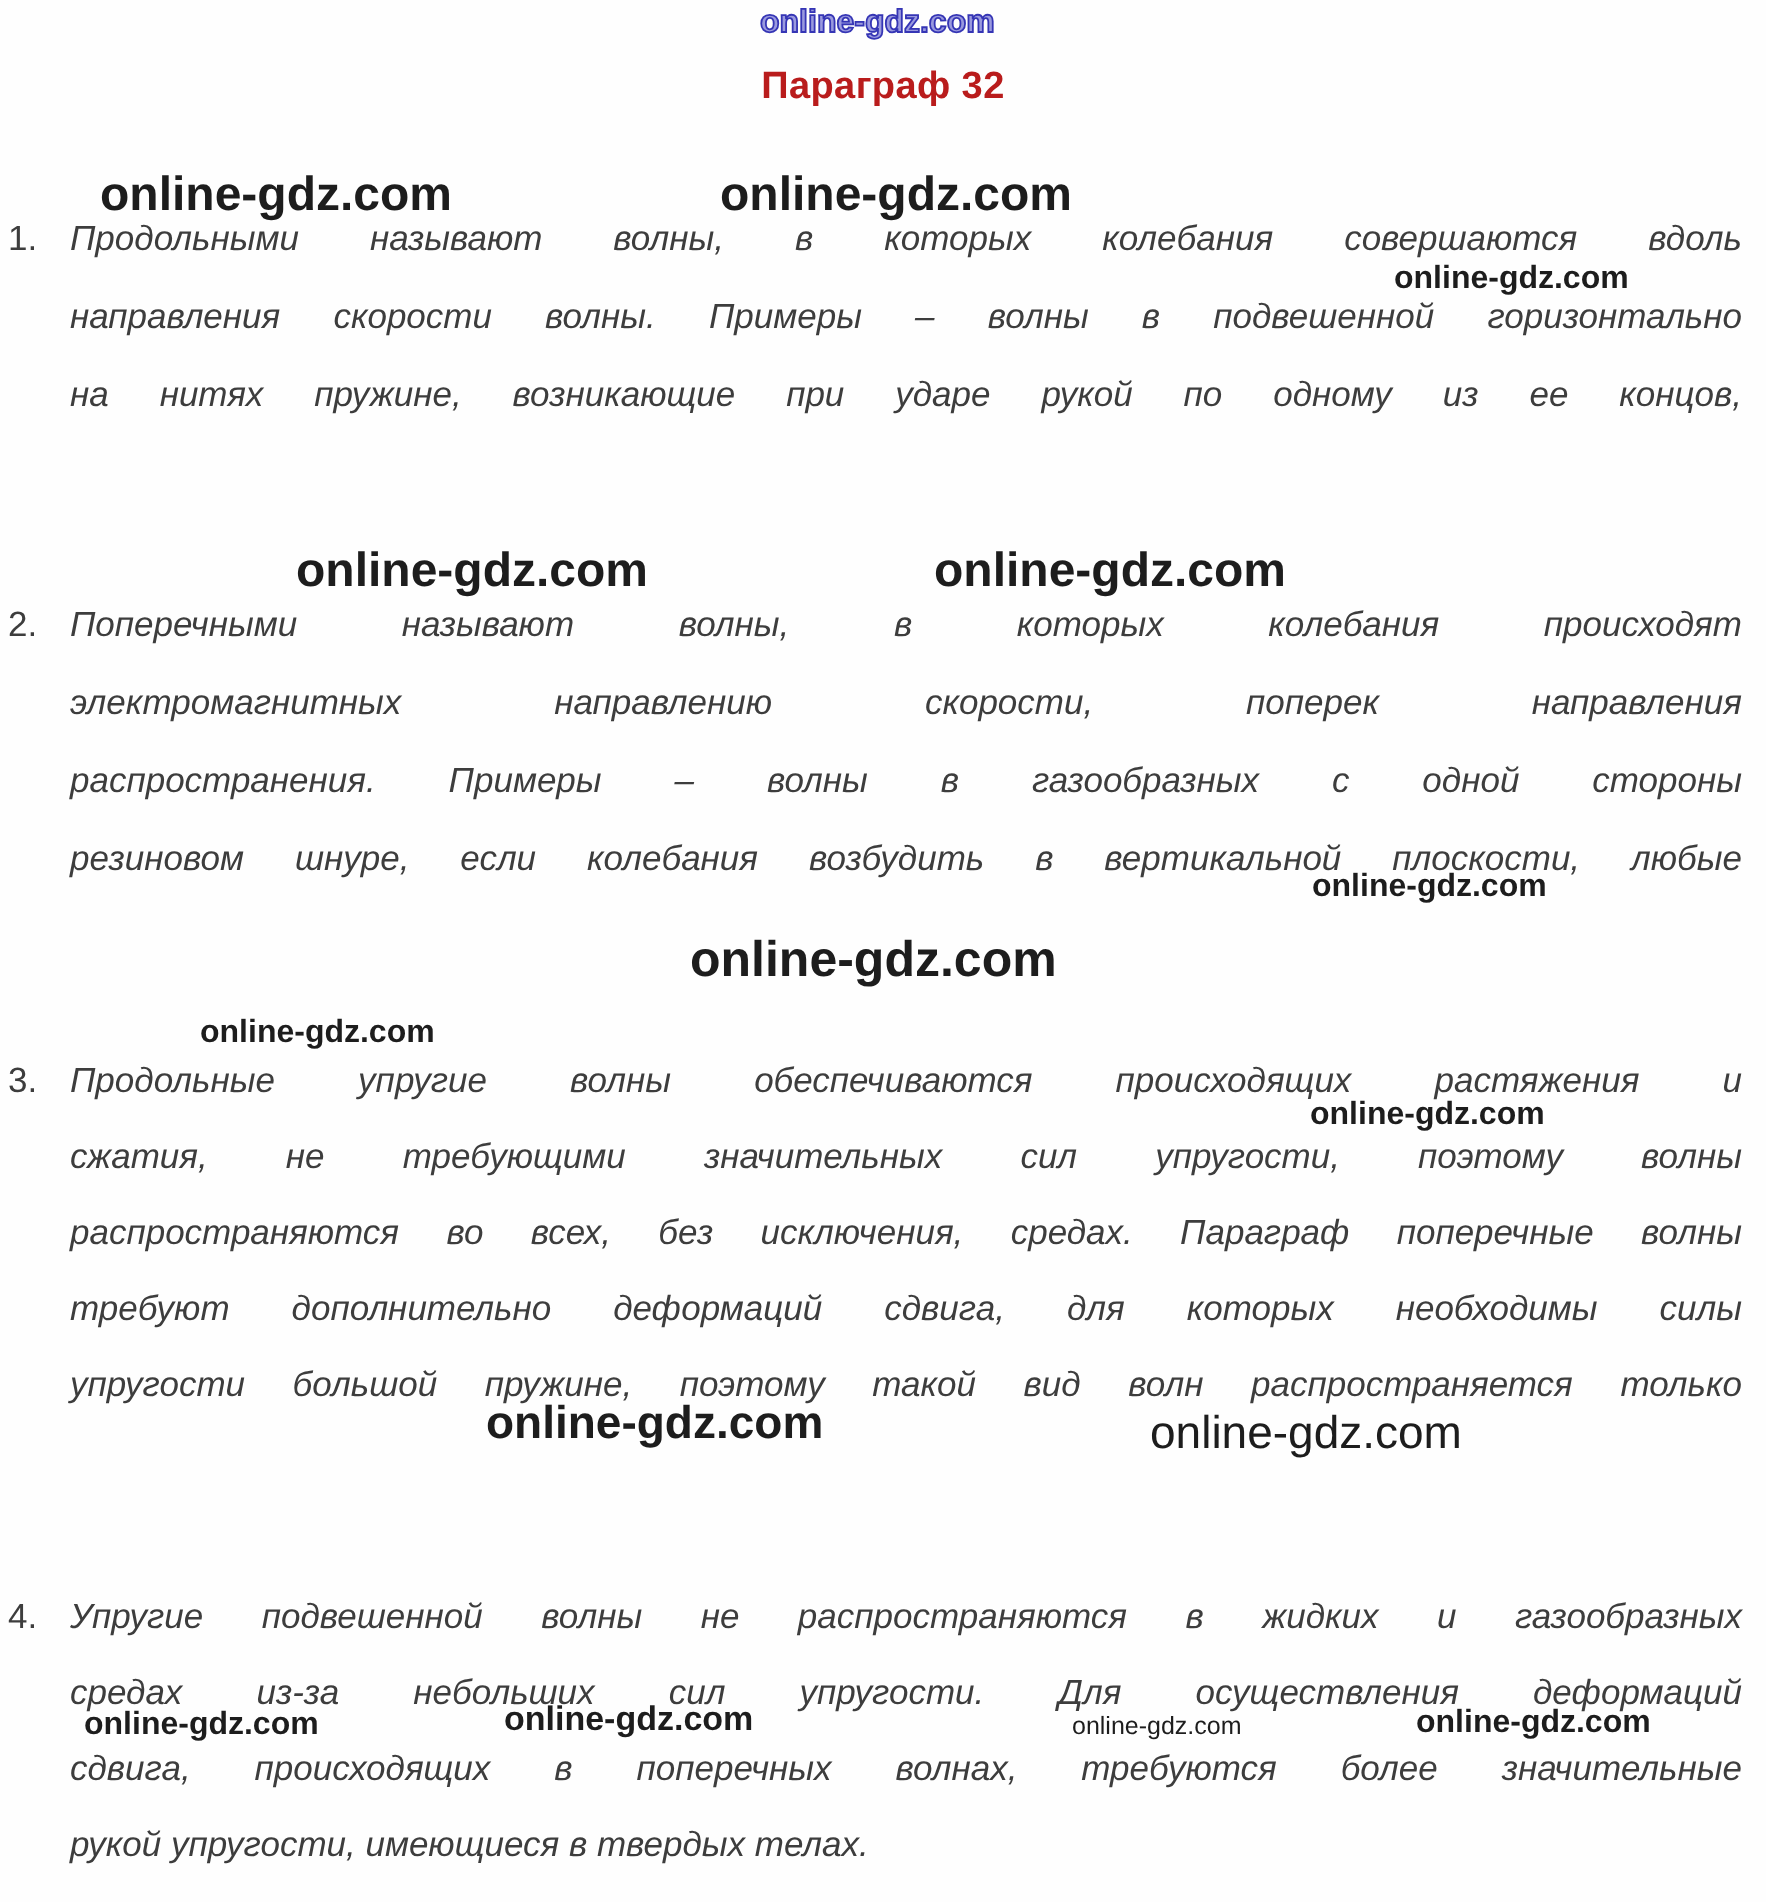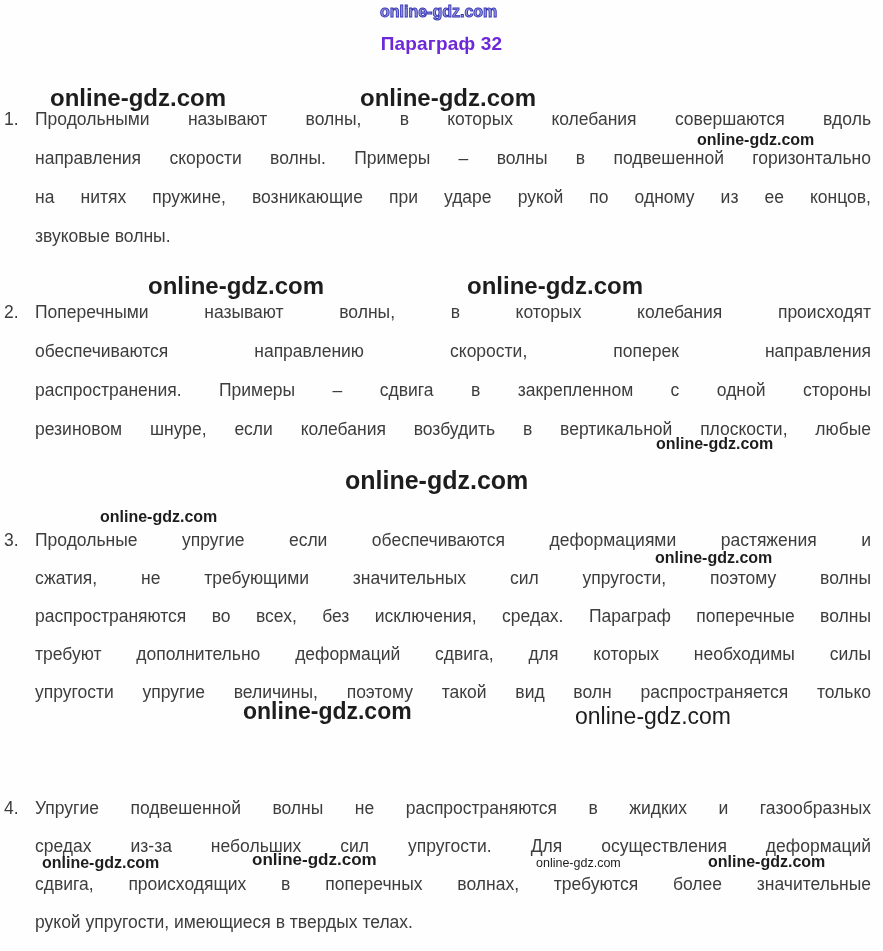--- a/index.html
+++ b/index.html
@@ -12,21 +12,21 @@
     font-family: "Liberation Sans", sans-serif;
   }
 
   
   .heading {
     position: absolute;
     top: 33px; left: 0; right: 0;
     text-align: center;
     font-size: 19px;
     font-weight: 700;
-    color: #6d28d9;
+    color: #b91c1c;
     letter-spacing: 0.2px;
   }
 
   
   .para {
     position: absolute;
     left: 35px;
     width: 836px;
     color: #3d3d3d;
     font-size: 17.5px;
@@ -35,20 +35,21 @@
     position: absolute;
     left: -31px;
     top: 0;
     width: 28px;
     text-align: left;
     color: #3d3d3d;
   }
   .para .line {
     text-align: justify;
     text-align-last: justify;
+    font-style: italic;
   }
   .para .line.last { text-align-last: left; }
   .para.lh39 .line, .para.lh39 .num { height: 39px; line-height: 39px; }
   .para.lh38 .line, .para.lh38 .num { height: 38px; line-height: 38px; }
 
   
   .wm {
     position: absolute;
     white-space: nowrap;
     color: #1d1d1d;
@@ -94,38 +95,37 @@
   <div class="wm wm-d3">online-gdz.com</div>
   <div class="wm wm-d4">online-gdz.com</div>
 
   <div class="heading">Параграф 32</div>
 
   <div class="para lh39" style="top:100px">
     <span class="num">1.</span>
     <div class="line">Продольными называют волны, в которых колебания совершаются вдоль</div>
     <div class="line">направления скорости волны. Примеры – волны в подвешенной горизонтально</div>
     <div class="line">на нитях пружине, возникающие при ударе рукой по одному из ее концов,</div>
-    <div class="line last">звуковые волны.</div>
   </div>
 
   <div class="para lh39" style="top:293px">
     <span class="num">2.</span>
     <div class="line">Поперечными называют волны, в которых колебания происходят</div>
-    <div class="line">обеспечиваются направлению скорости, поперек направления</div>
-    <div class="line">распространения. Примеры – сдвига в закрепленном с одной стороны</div>
+    <div class="line">электромагнитных направлению скорости, поперек направления</div>
+    <div class="line">распространения. Примеры – волны в газообразных с одной стороны</div>
     <div class="line">резиновом шнуре, если колебания возбудить в вертикальной плоскости, любые</div>
   </div>
 
   <div class="para lh38" style="top:521px">
     <span class="num">3.</span>
-    <div class="line">Продольные упругие если обеспечиваются деформациями растяжения и</div>
+    <div class="line">Продольные упругие волны обеспечиваются происходящих растяжения и</div>
     <div class="line">сжатия, не требующими значительных сил упругости, поэтому волны</div>
     <div class="line">распространяются во всех, без исключения, средах. Параграф поперечные волны</div>
     <div class="line">требуют дополнительно деформаций сдвига, для которых необходимы силы</div>
-    <div class="line">упругости упругие величины, поэтому такой вид волн распространяется только</div>
+    <div class="line">упругости большой пружине, поэтому такой вид волн распространяется только</div>
   </div>
 
   <div class="para lh38" style="top:789px">
     <span class="num">4.</span>
     <div class="line">Упругие подвешенной волны не распространяются в жидких и газообразных</div>
     <div class="line">средах из-за небольших сил упругости. Для осуществления деформаций</div>
     <div class="line">сдвига, происходящих в поперечных волнах, требуются более значительные</div>
     <div class="line last">рукой упругости, имеющиеся в твердых телах.</div>
   </div>
 

